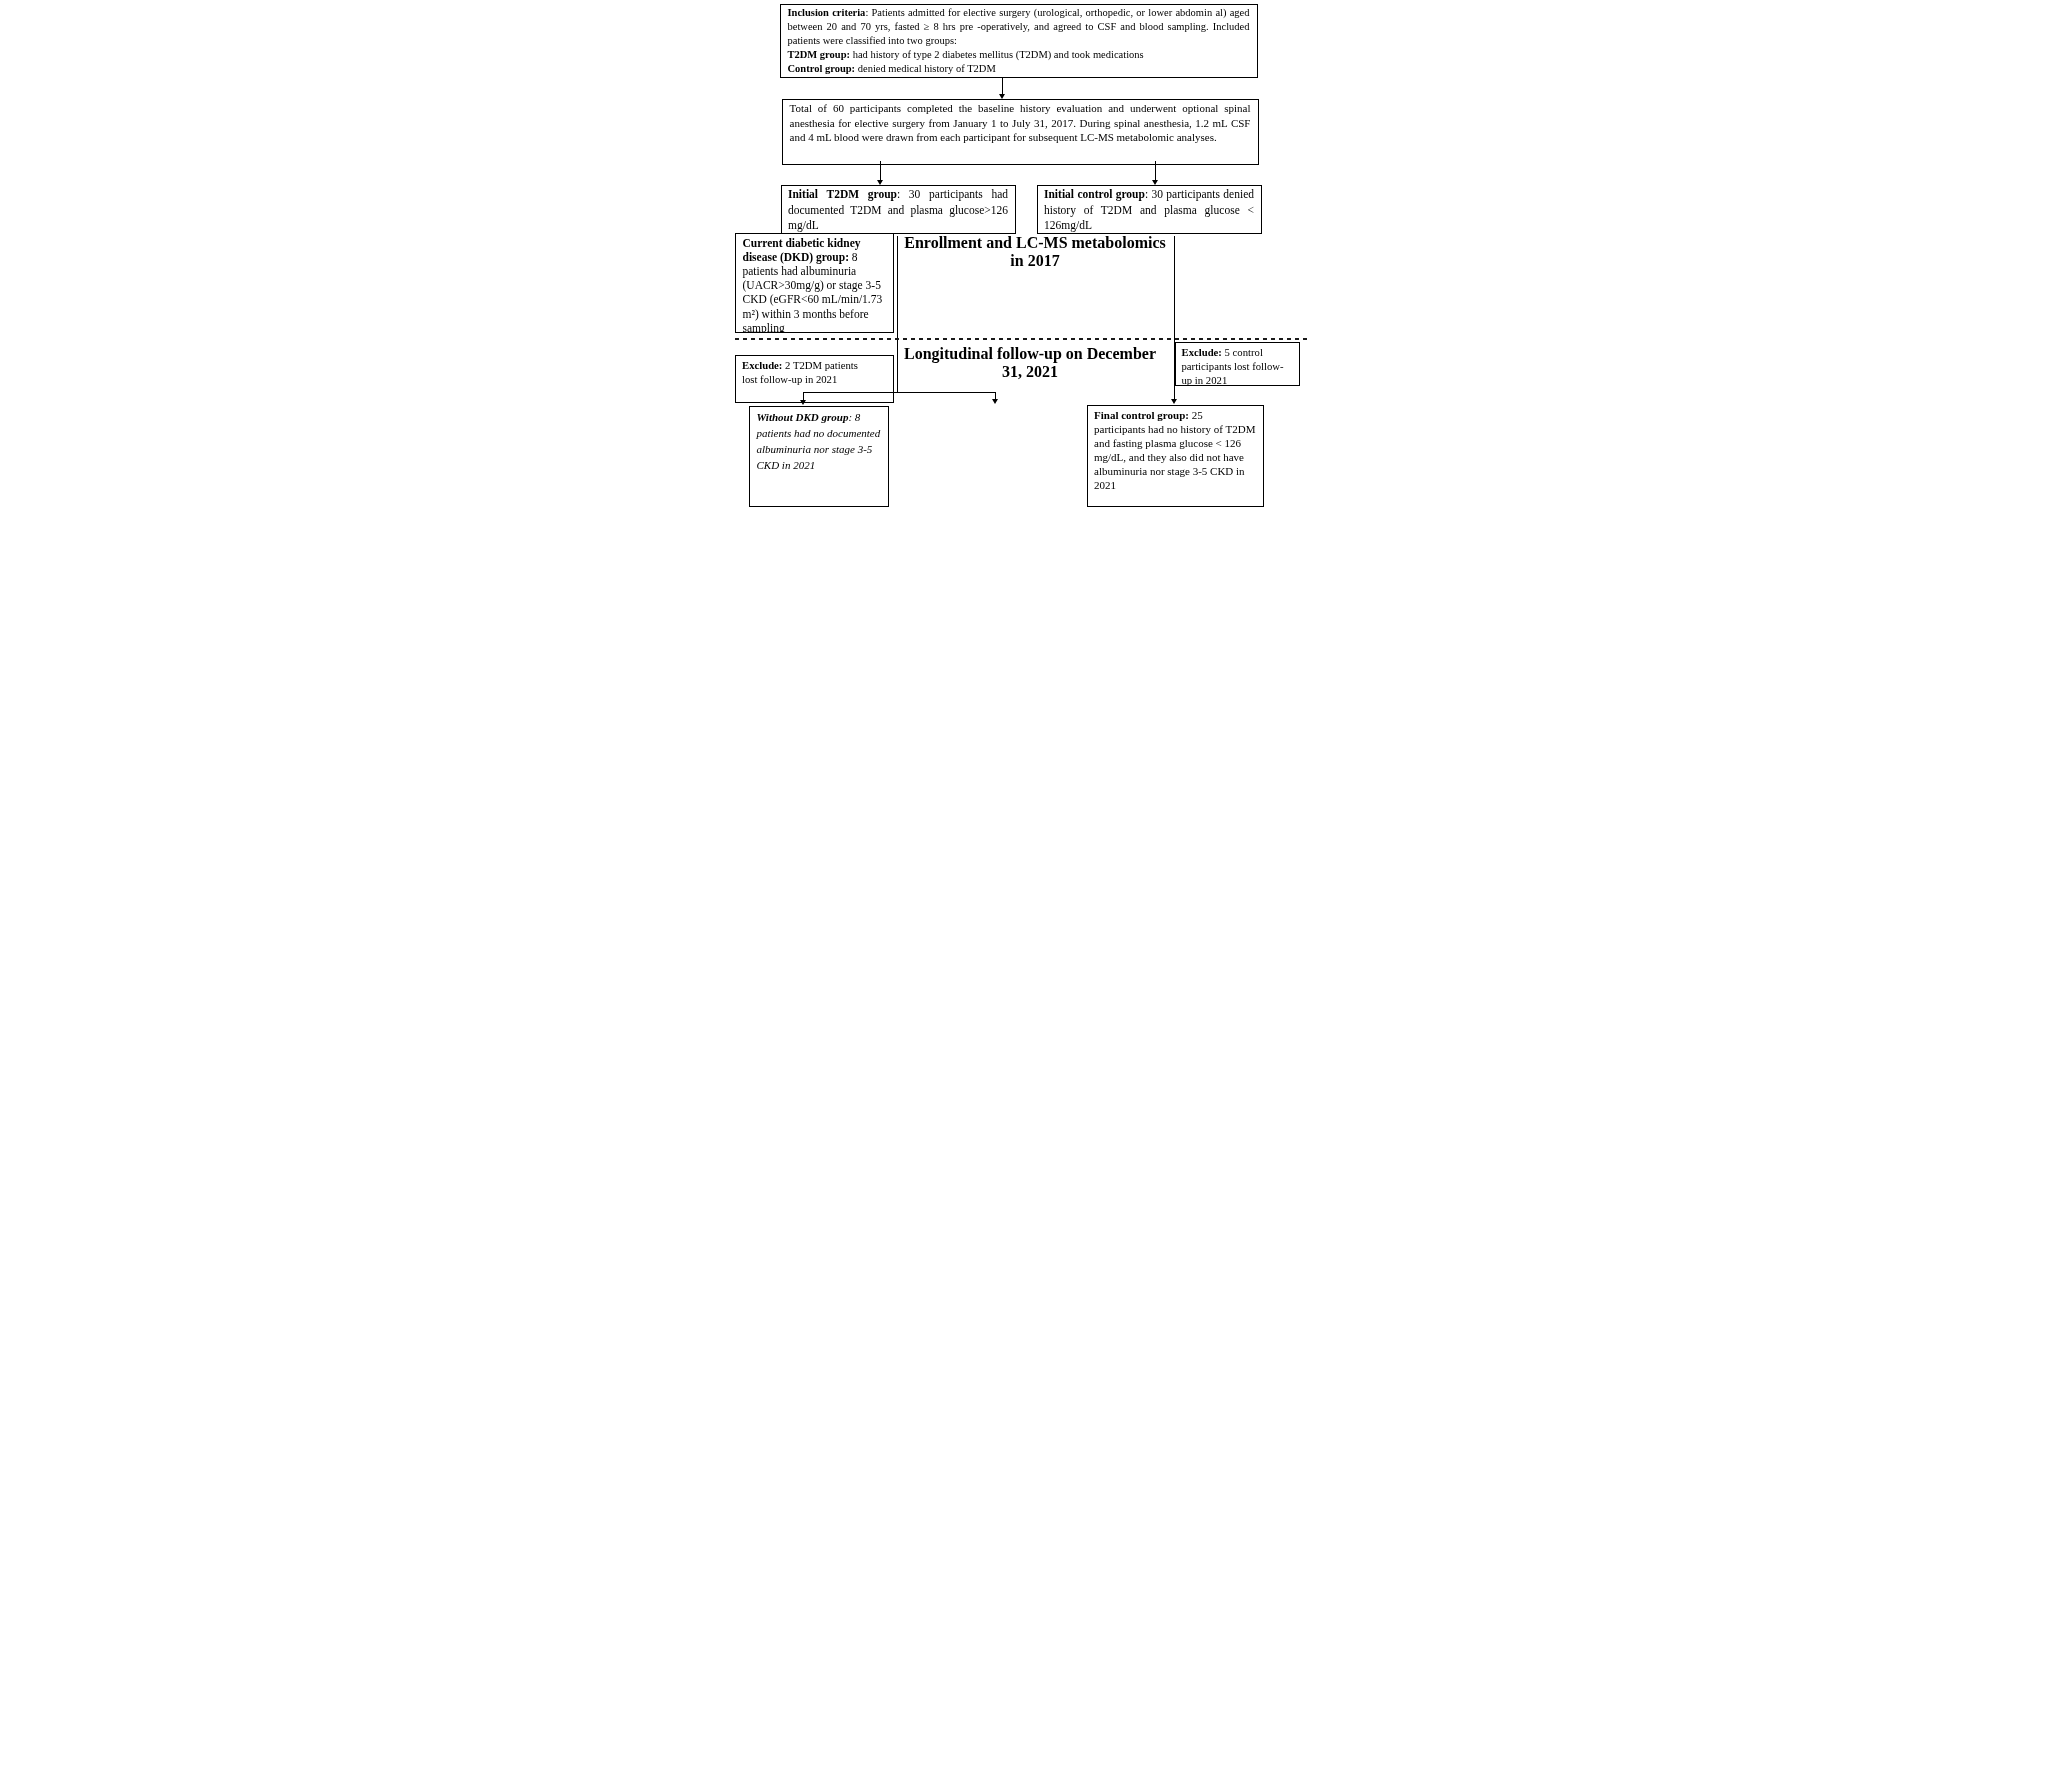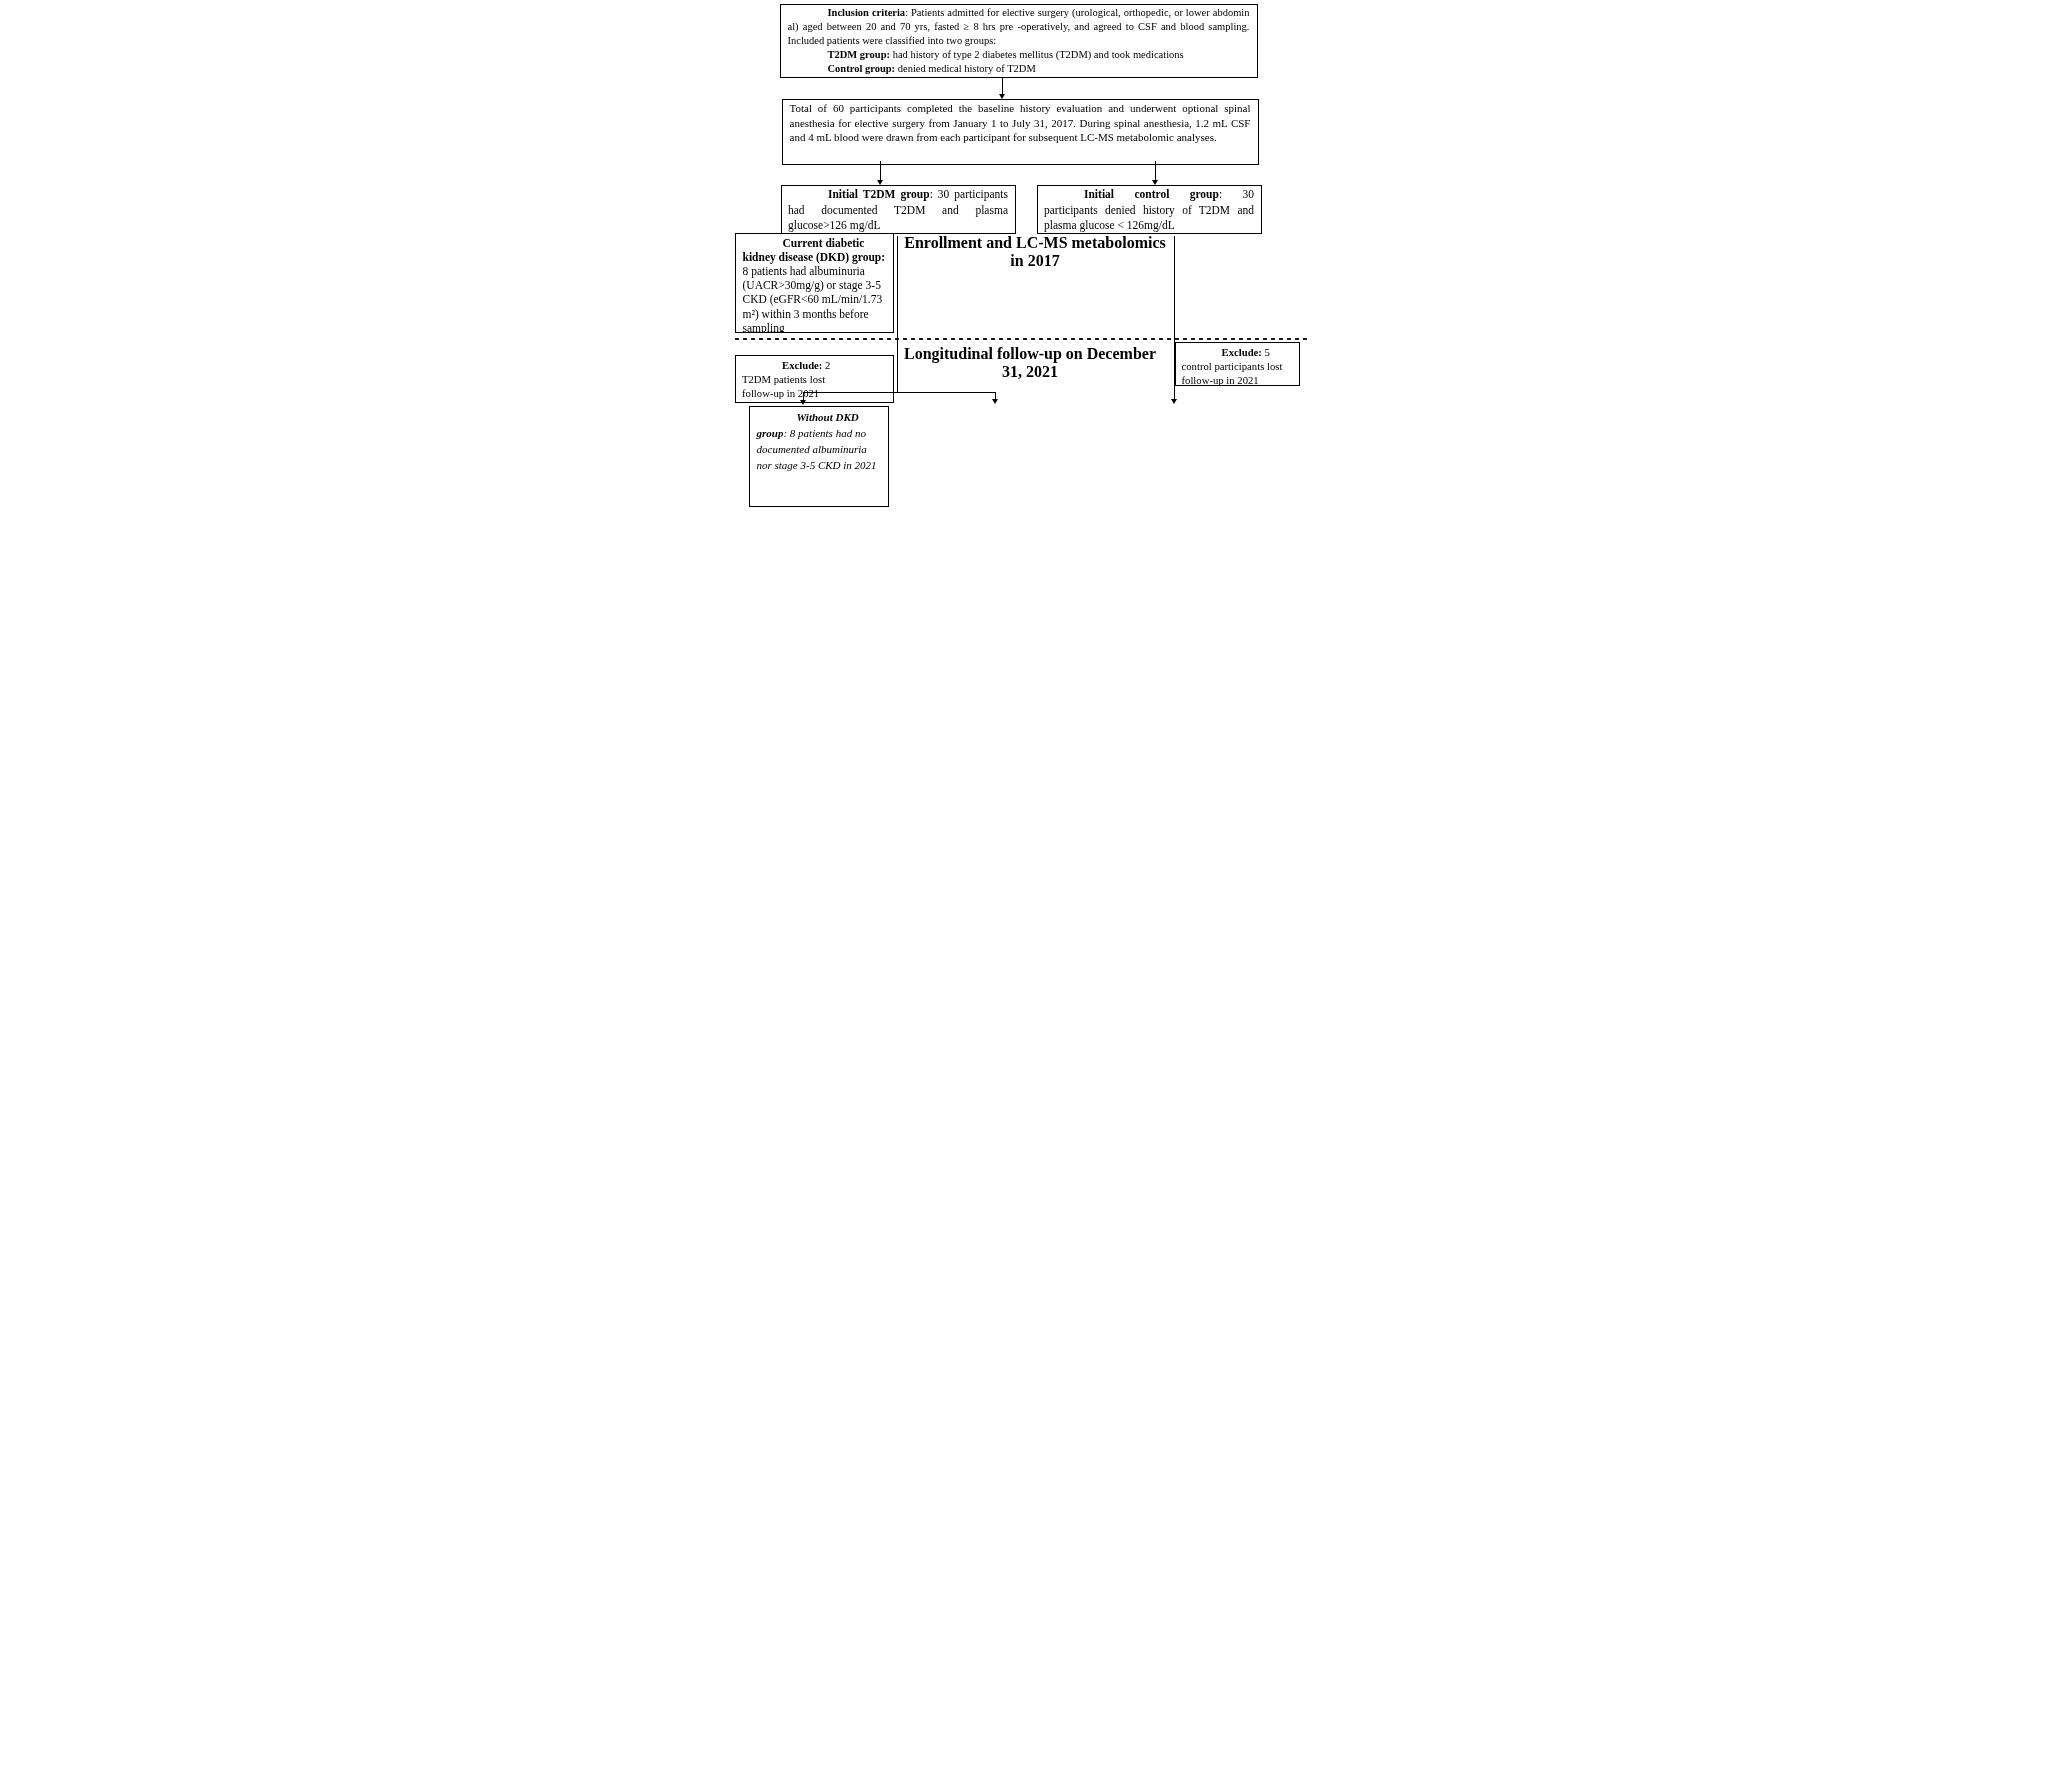--- a/index.html
+++ b/index.html
@@ -12,21 +12,21 @@
     color:#000;
   }
   .box{
     position:absolute;
     background:#fff;
     border:1px solid #000;
     box-sizing:border-box;
     overflow:hidden;
   }
   .box p{margin:0;}
-  .bold{font-weight:bold;margin-left:40px;}
+  .bold{font-weight:bold;}
   .b-inclusion{font-size:10.5px;line-height:14px;padding:1.5px 7px;}
   .b-inclusion .p1{text-align:justify;}
   .b-total{font-size:11px;line-height:14.5px;padding:1px 7px;text-align:justify;}
   .b-row3{font-size:11.5px;line-height:15.5px;padding:1px 6.5px;text-align:justify;}
   .b-dkd{font-size:11.5px;line-height:14.2px;padding:1.5px 6.5px;}
   .b-excl{font-size:10.7px;line-height:14px;padding:1.5px 6px;}
   .b-excl-left{padding-right:35px;}
   .b-bottom{font-size:11px;line-height:16px;padding:2px 6.5px;font-style:italic;}
   .b-final{font-size:11px;line-height:14px;padding:2px 6.5px;}
   .phase-label{
@@ -106,15 +106,18 @@
   <div class="ahead" style="left:261px;top:399px;"></div>
 
   <div class="vline" style="left:443px;top:236px;height:163px;"></div>
   <div class="ahead" style="left:440px;top:399px;"></div>
 
   <div class="box b-bottom" style="left:18.5px;top:406px;width:140px;height:101px;">
     <p><span class="bold">Without DKD group</span><span>: 8 patients had no documented albuminuria nor stage 3-5 CKD in 2021</span></p>
   </div>
 
 
+  <div class="box b-final" style="left:356px;top:405px;width:177px;height:102px;">
+    <p><span class="bold">Final control group:</span><span> 25 participants had no history of T2DM and fasting plasma glucose &lt; 126 mg/dL, and they also did not have albuminuria nor stage 3-5 CKD in 2021</span></p>
+  </div>
 
 </div>
 
 
 </body></html>

